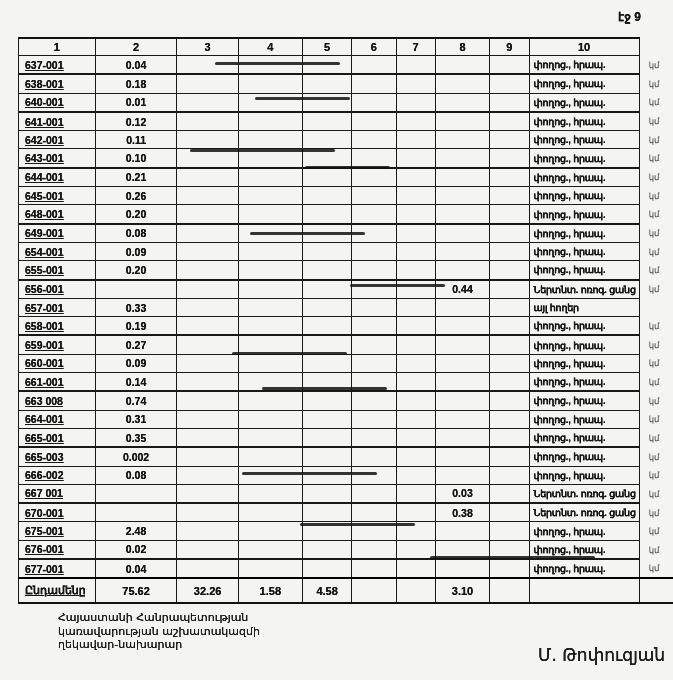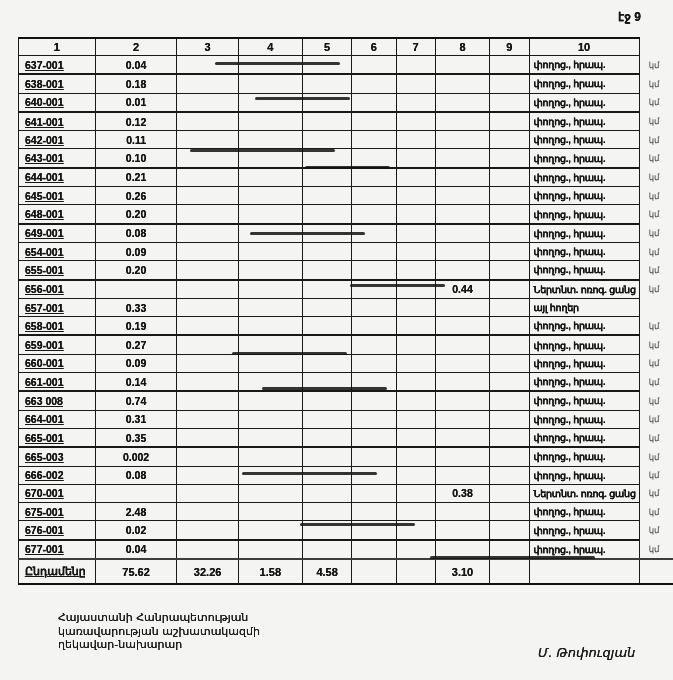--- a/index.html
+++ b/index.html
@@ -46,37 +46,36 @@
     margin-left:12px;
   }
   table.register tr.heavy td{border-bottom-width:2.4px;}
   table.register td.unit-cell, table.register th.unit-cell{
     border:none;background:transparent;
     font-size:8.5px;font-weight:normal;color:#3a3a3a;
     text-align:left;padding-left:9px;text-shadow:none;
   }
   table.register tr.totals td{
     height:23px;font-size:11px;
-    border-top:2px solid #404040;
+    border-top:2px solid #000000;
     border-bottom:2.4px solid #151515;
   }
   table.register tr.totals td.code{text-align:center;padding-left:0;}
   .footer-block{
     position:absolute;left:22px;top:611px;
     font-family:"DejaVu Sans", sans-serif;
     font-size:11px;line-height:13.5px;color:#222;
     text-shadow:0 0 .4px #000;
     margin-left:36px;
   }
   #signature{
     position:absolute;left:538px;top:645px;
     font-family:"DejaVu Sans", sans-serif;
-    font-size:13px;color:#222;
+    font-size:17px;color:#222;
     text-shadow:0 0 .4px #000;
-    font-style:italic;
   }
   .smudge{
     position:absolute;height:2.6px;background:#161616;
     opacity:.85;border-radius:2px;
   }
 </style>
 </head>
 <body>
 
 <div class="scan-wrap">
@@ -405,20 +404,33 @@
           <td class="num"></td>
           <td class="num"></td>
           <td class="num"></td>
           <td class="num"></td>
           <td class="num"></td>
           <td class="num"></td>
           <td class="num"></td>
           <td class="use">փողոց., հրապ.</td>
           <td class="unit-cell">կմ</td>
         </tr>
+        <tr class="heavy">
+          <td class="code">667 001</td>
+          <td class="num"></td>
+          <td class="num"></td>
+          <td class="num"></td>
+          <td class="num"></td>
+          <td class="num"></td>
+          <td class="num"></td>
+          <td class="num">0.03</td>
+          <td class="num"></td>
+          <td class="use">Ներտնտ. ոռոգ. ցանց</td>
+          <td class="unit-cell">կմ</td>
+        </tr>
         <tr>
           <td class="code">670-001</td>
           <td class="num"></td>
           <td class="num"></td>
           <td class="num"></td>
           <td class="num"></td>
           <td class="num"></td>
           <td class="num"></td>
           <td class="num">0.38</td>
           <td class="num"></td>

